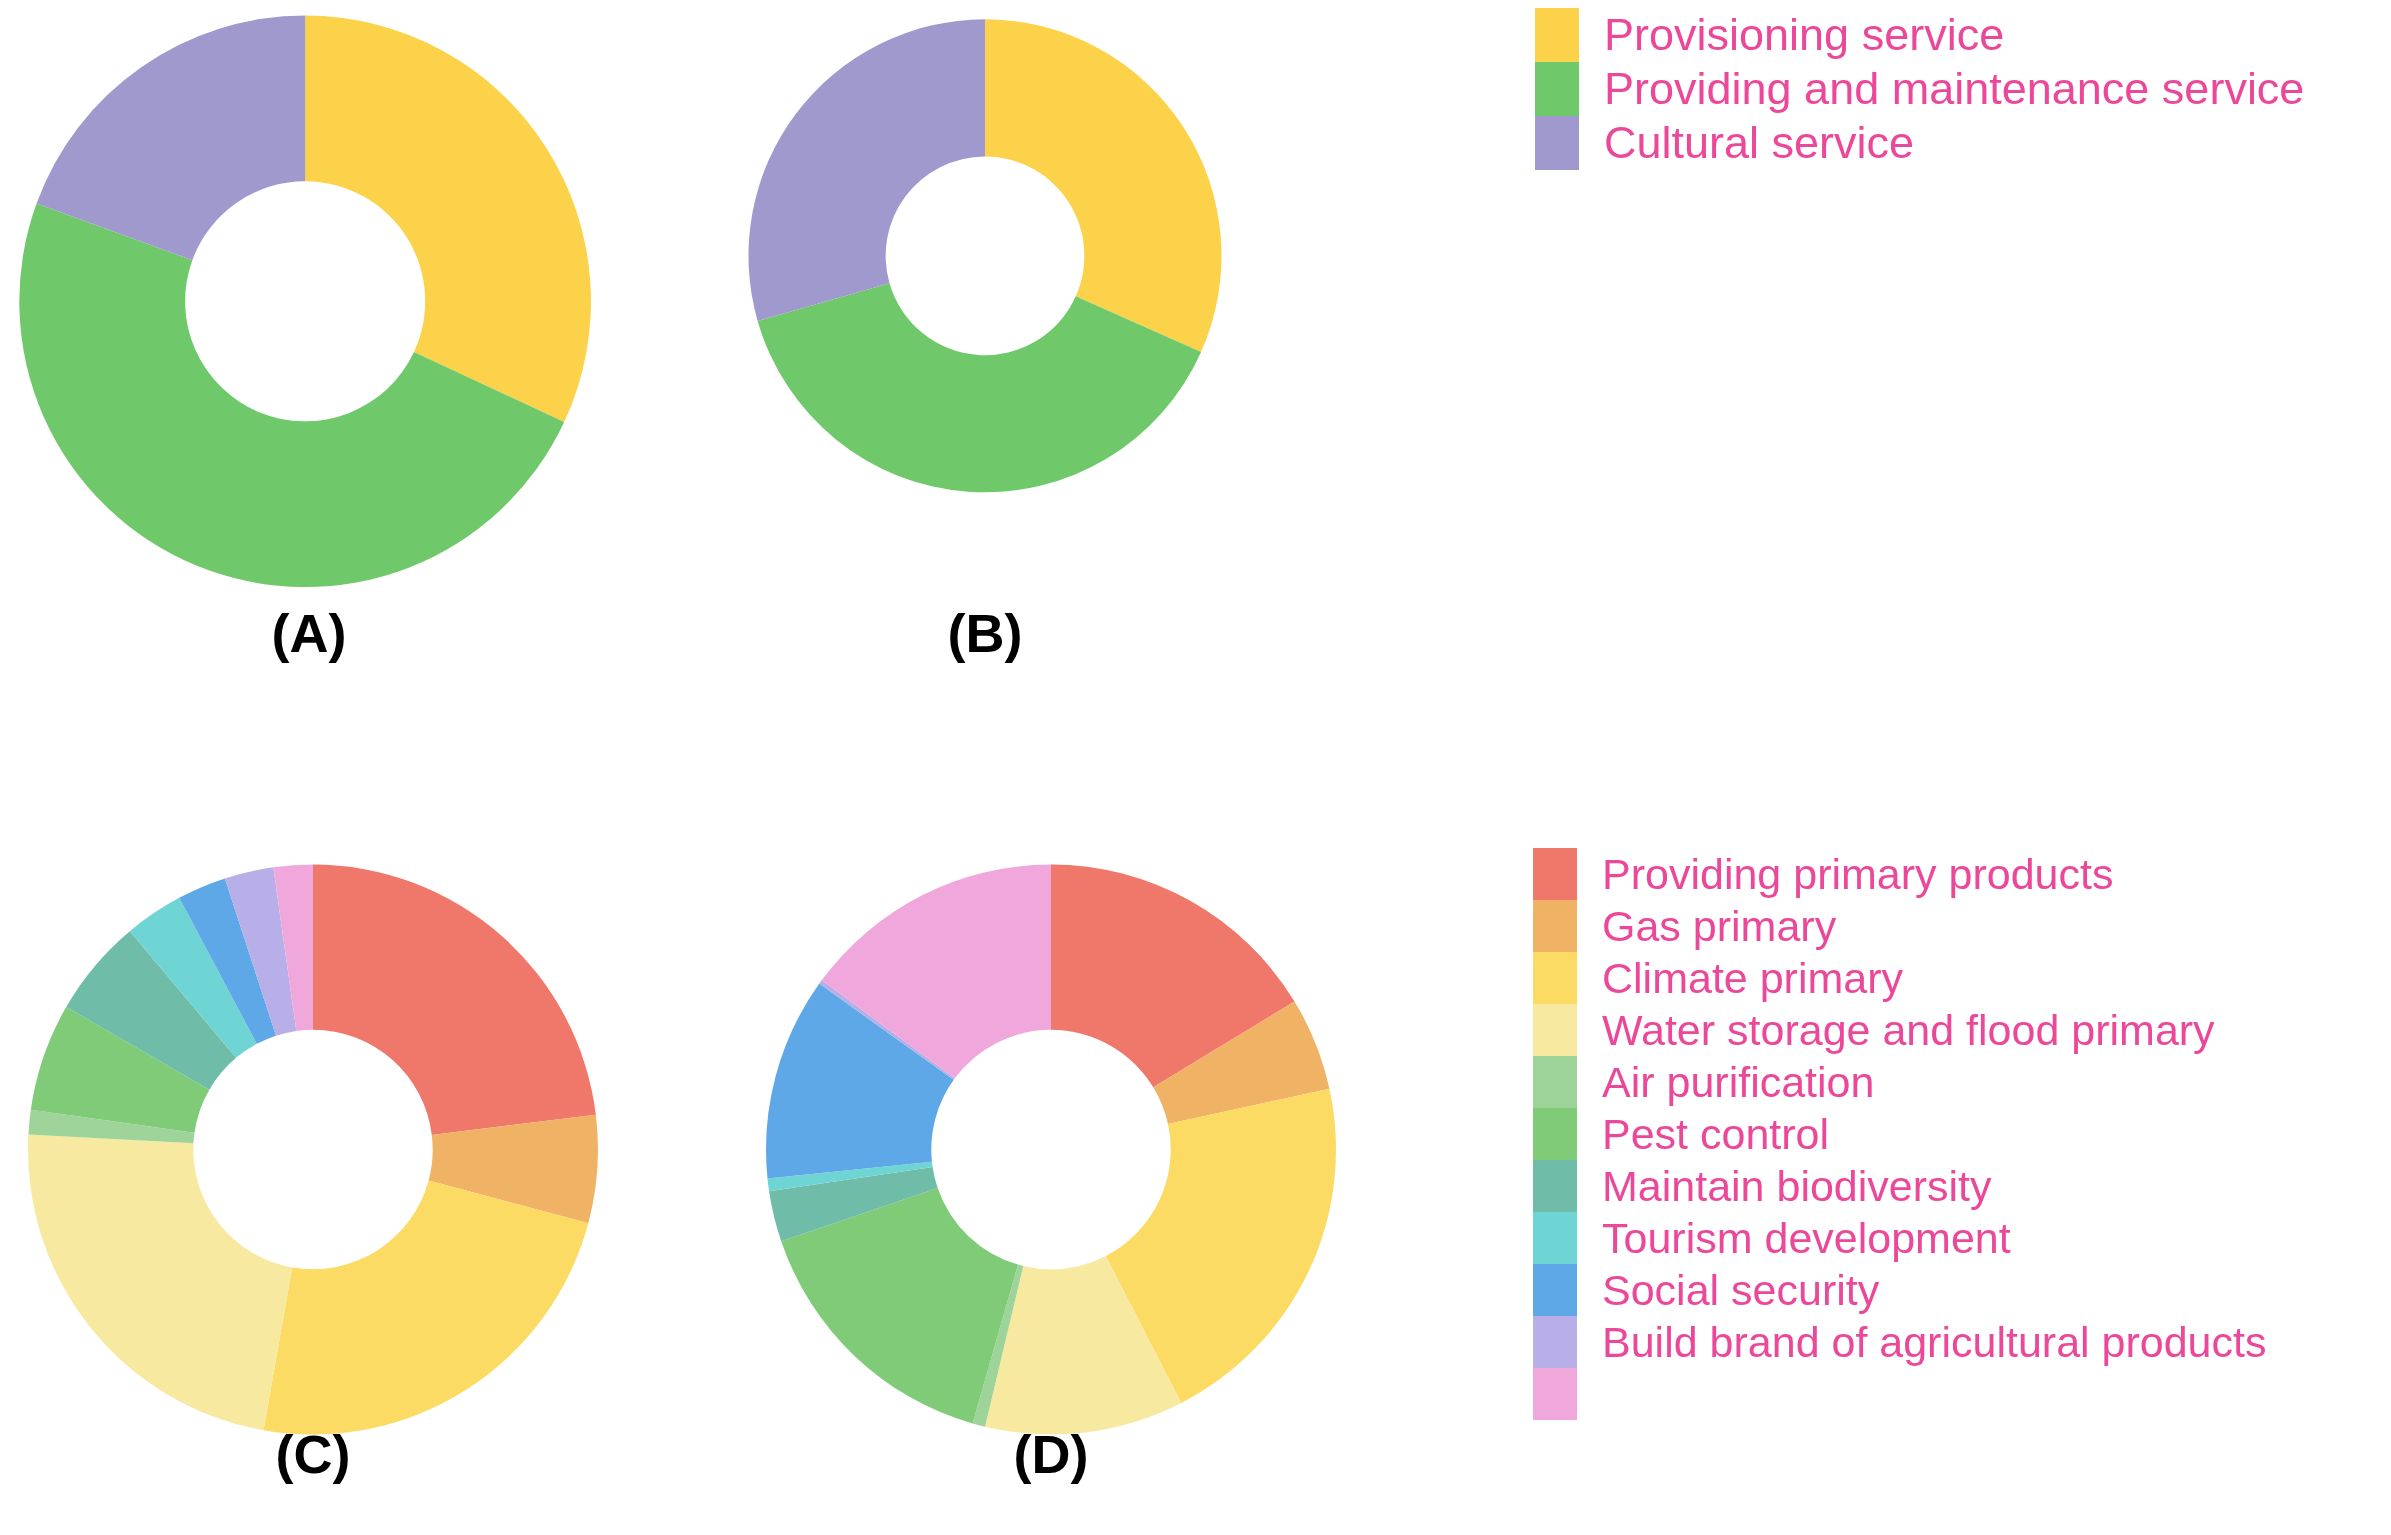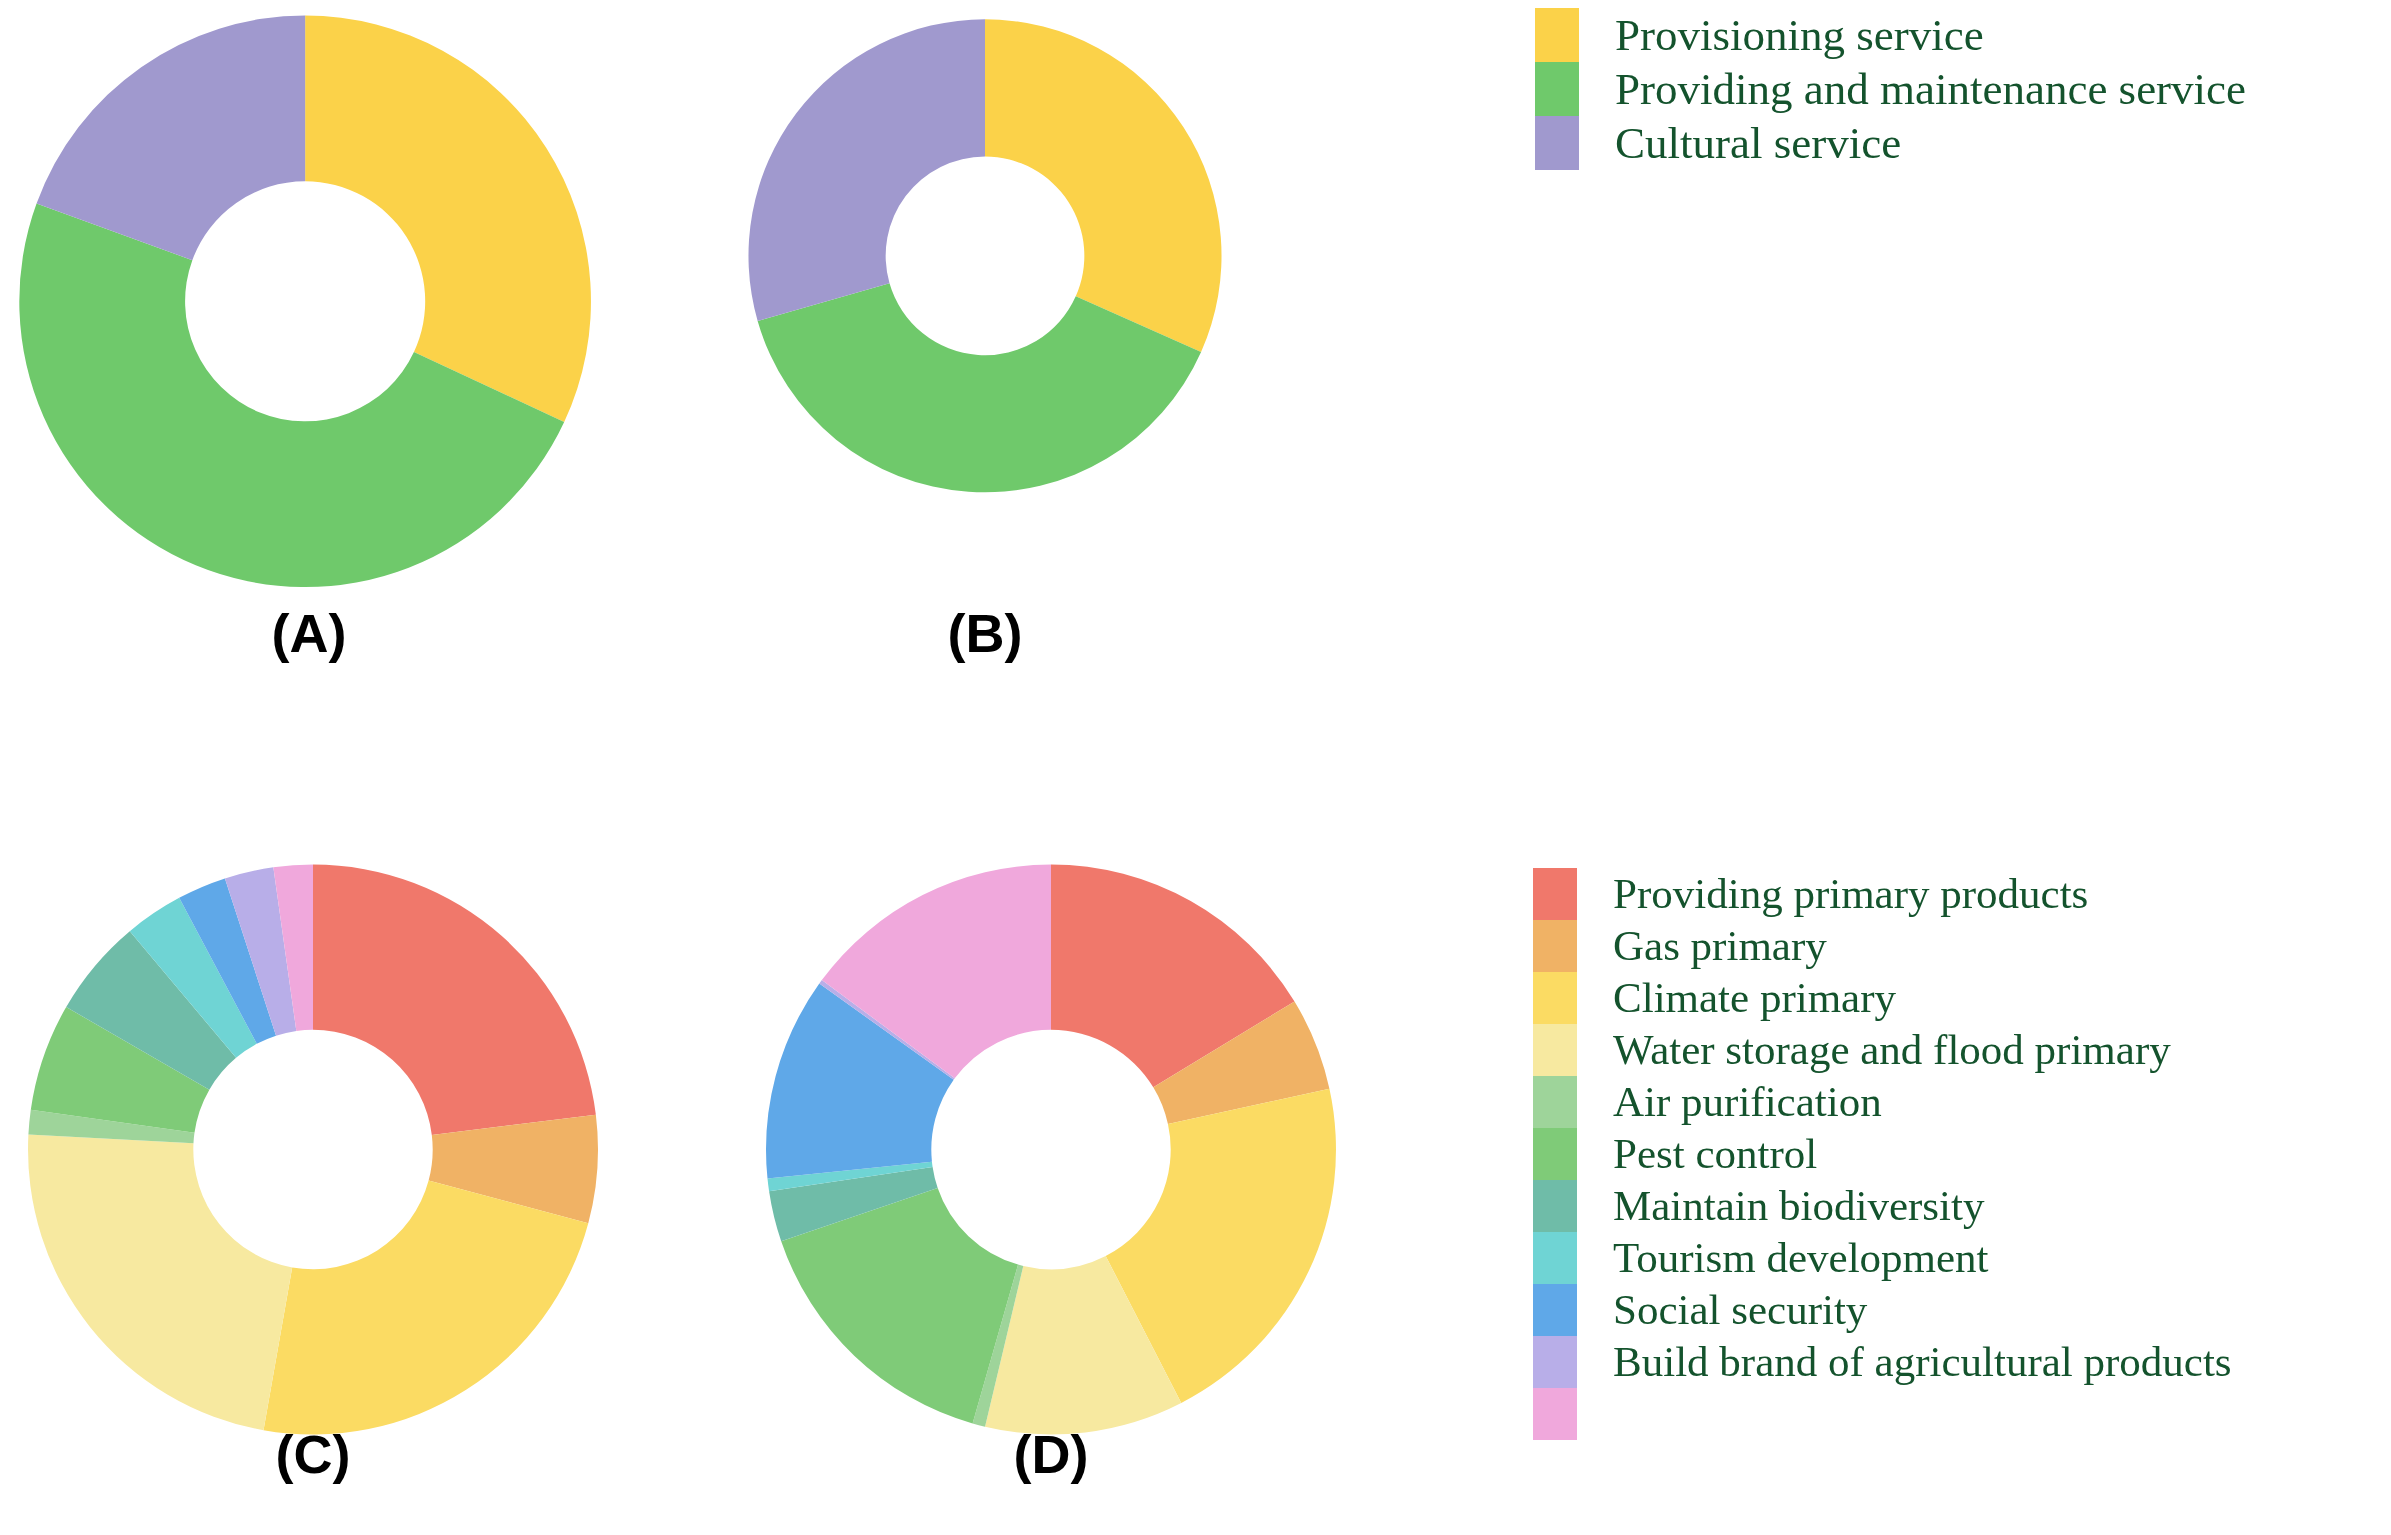--- a/index.html
+++ b/index.html
@@ -53,24 +53,23 @@
   .legend-swatch {
     width: 44px;
   }
   .legend-labels {
     display: flex;
     flex-direction: column;
     flex: 0 0 auto;
     margin-left: 25px;
   }
   .legend-label {
-    font-family: Liberation Serif, serif;
-    color: #14532d;
+    font-family: Liberation Sans, sans-serif;
+    color: #ec4899;
     white-space: nowrap;
-    margin-left: 11px;
   }
 
   #legend-services .legend-swatch { height: 54px; }
   #legend-services .legend-label {
     height: 54px;
     font-size: 45px;
     line-height: 54px;
   }
 
   #legend-functions .legend-swatch { height: 52px; }
@@ -143,21 +142,21 @@
         <div class="legend-swatch" style="background: rgb(111, 201, 107);"></div>
         <div class="legend-swatch" style="background: rgb(160, 153, 206);"></div>
       </div>
     <div class="legend-labels" id="legend-services-labels">
         <div class="legend-label">Provisioning service</div>
         <div class="legend-label">Providing and maintenance service</div>
         <div class="legend-label">Cultural service</div>
       </div>
   </div>
 
-  <div class="legend" id="legend-functions" style="left:1533px; top:868px;">
+  <div class="legend" id="legend-functions" style="left:1533px; top:848px;">
     <div class="legend-swatches" id="legend-functions-swatches">
         <div class="legend-swatch" style="background: rgb(240, 120, 107);"></div>
         <div class="legend-swatch" style="background: rgb(240, 178, 101);"></div>
         <div class="legend-swatch" style="background: rgb(251, 219, 99);"></div>
         <div class="legend-swatch" style="background: rgb(247, 233, 160);"></div>
         <div class="legend-swatch" style="background: rgb(158, 212, 154);"></div>
         <div class="legend-swatch" style="background: rgb(127, 203, 120);"></div>
         <div class="legend-swatch" style="background: rgb(111, 188, 168);"></div>
         <div class="legend-swatch" style="background: rgb(111, 212, 212);"></div>
         <div class="legend-swatch" style="background: rgb(95, 168, 232);"></div>

